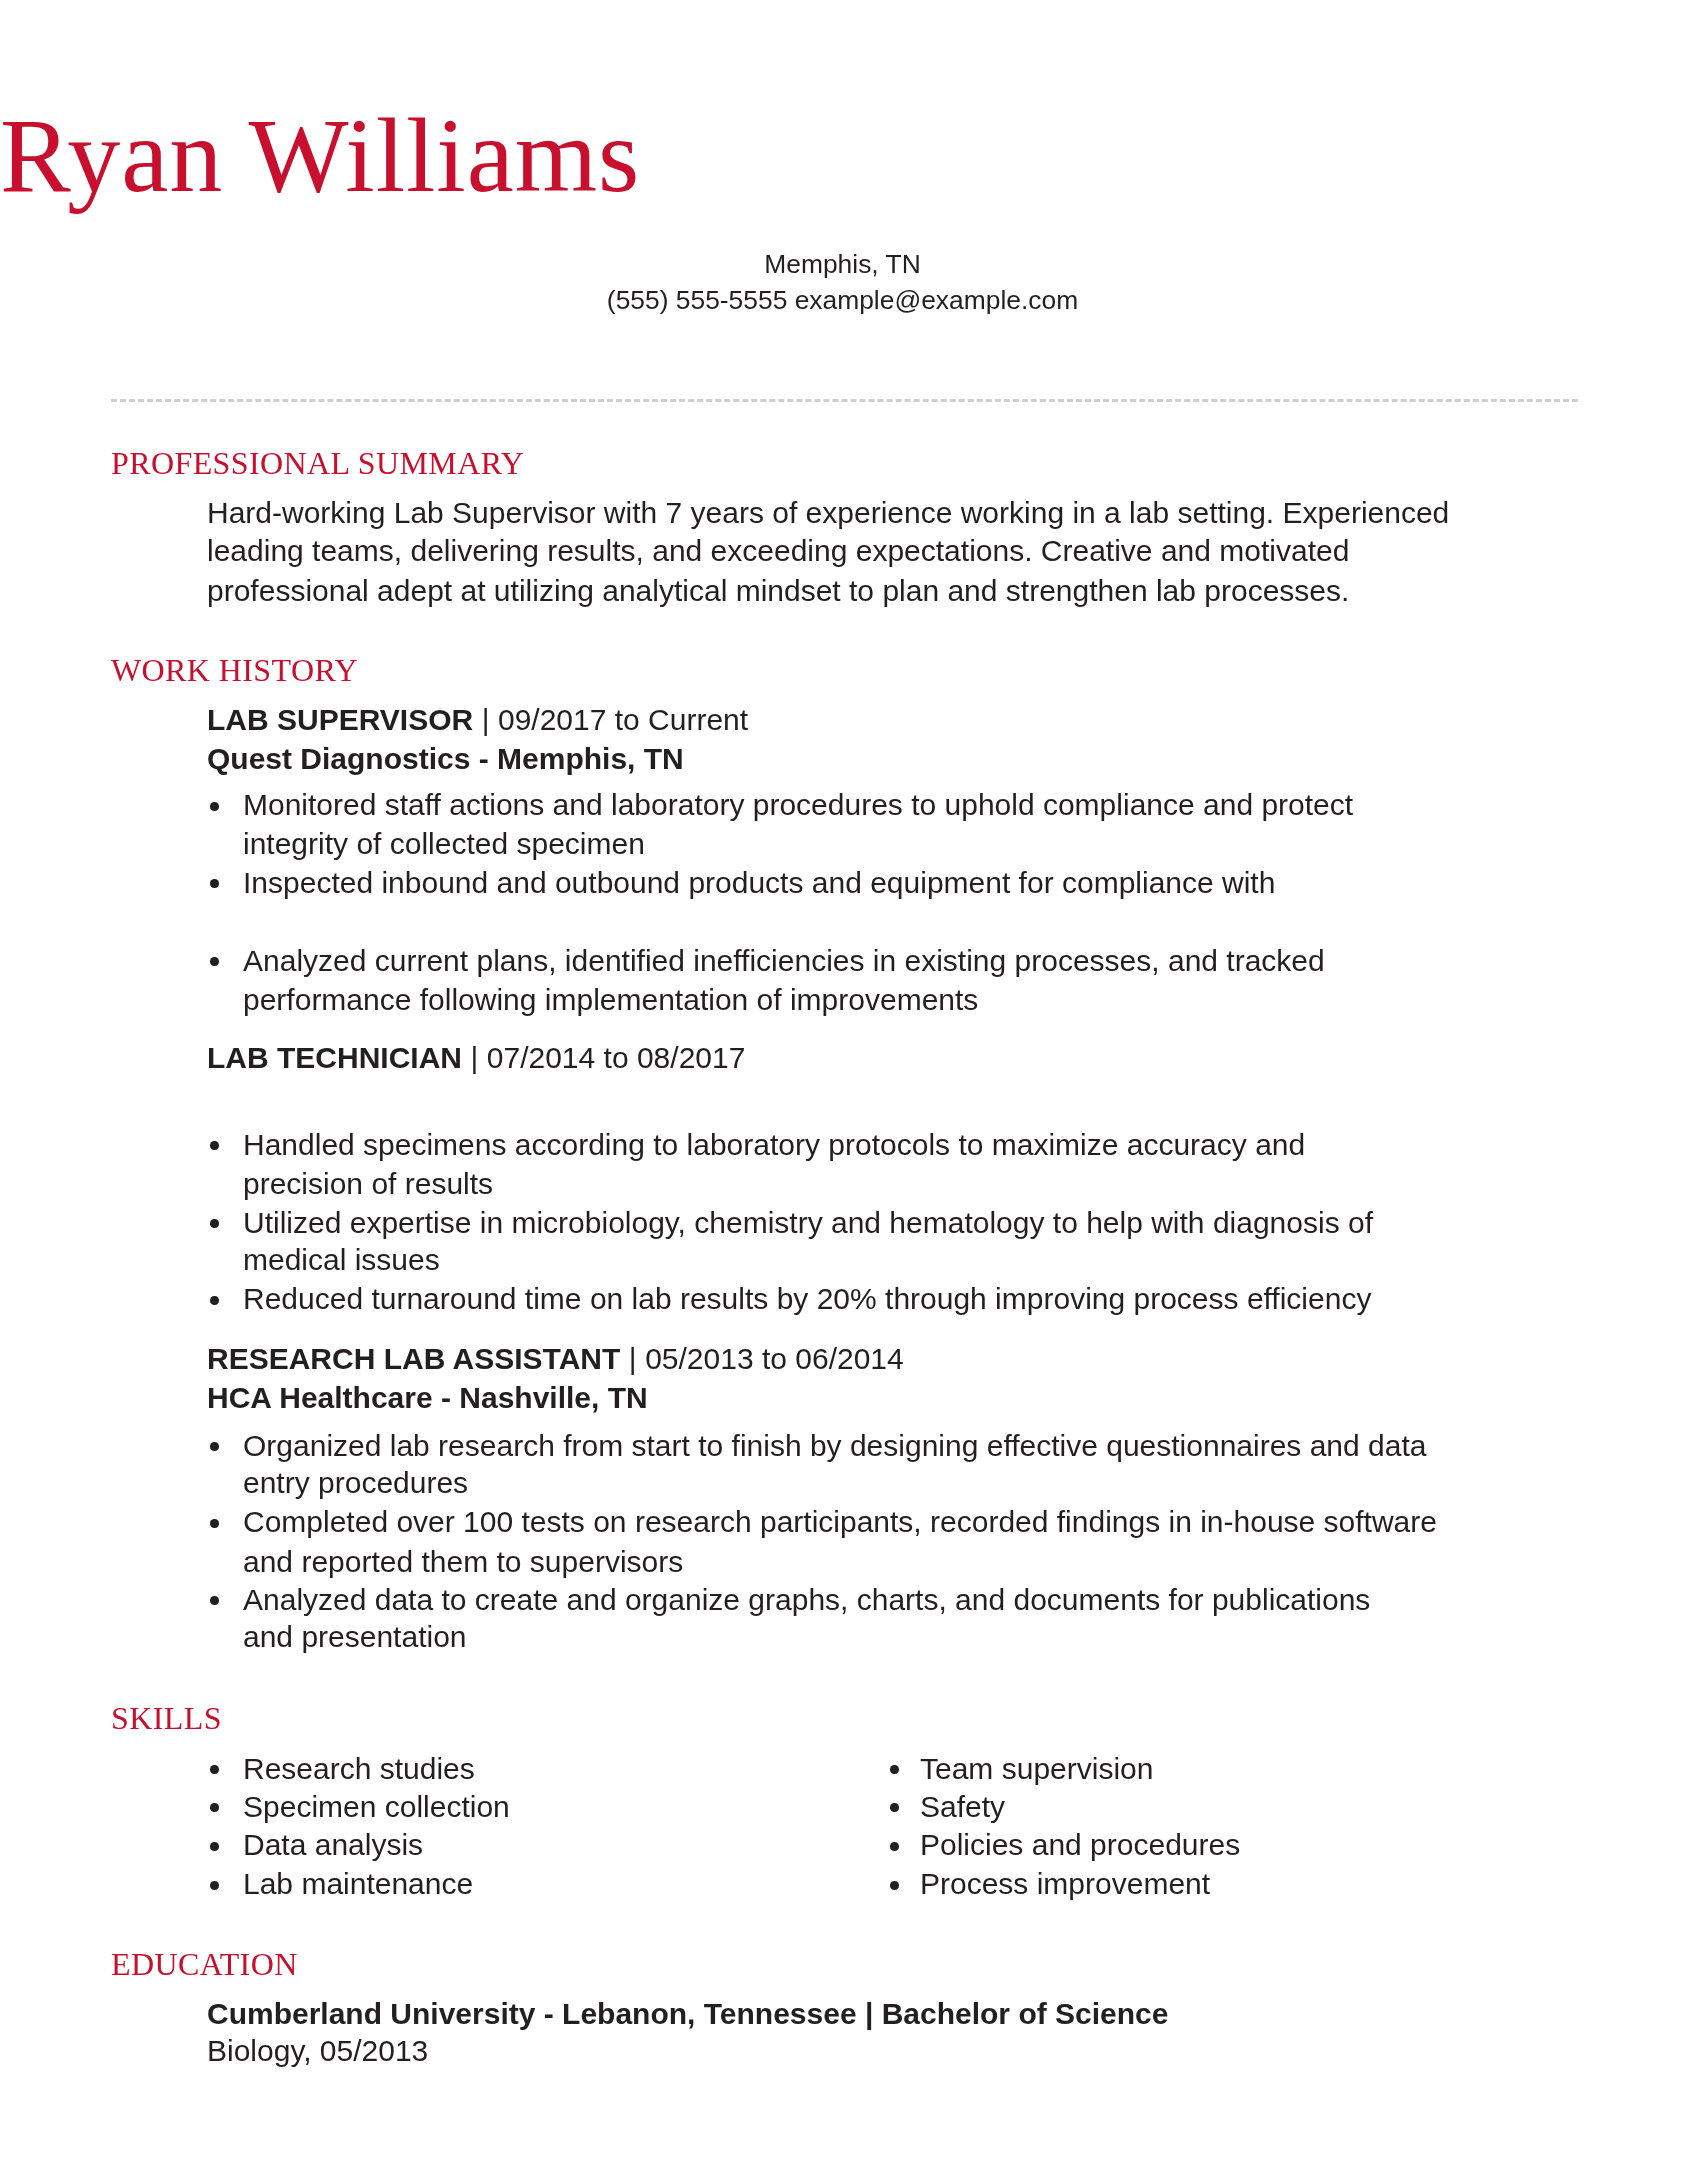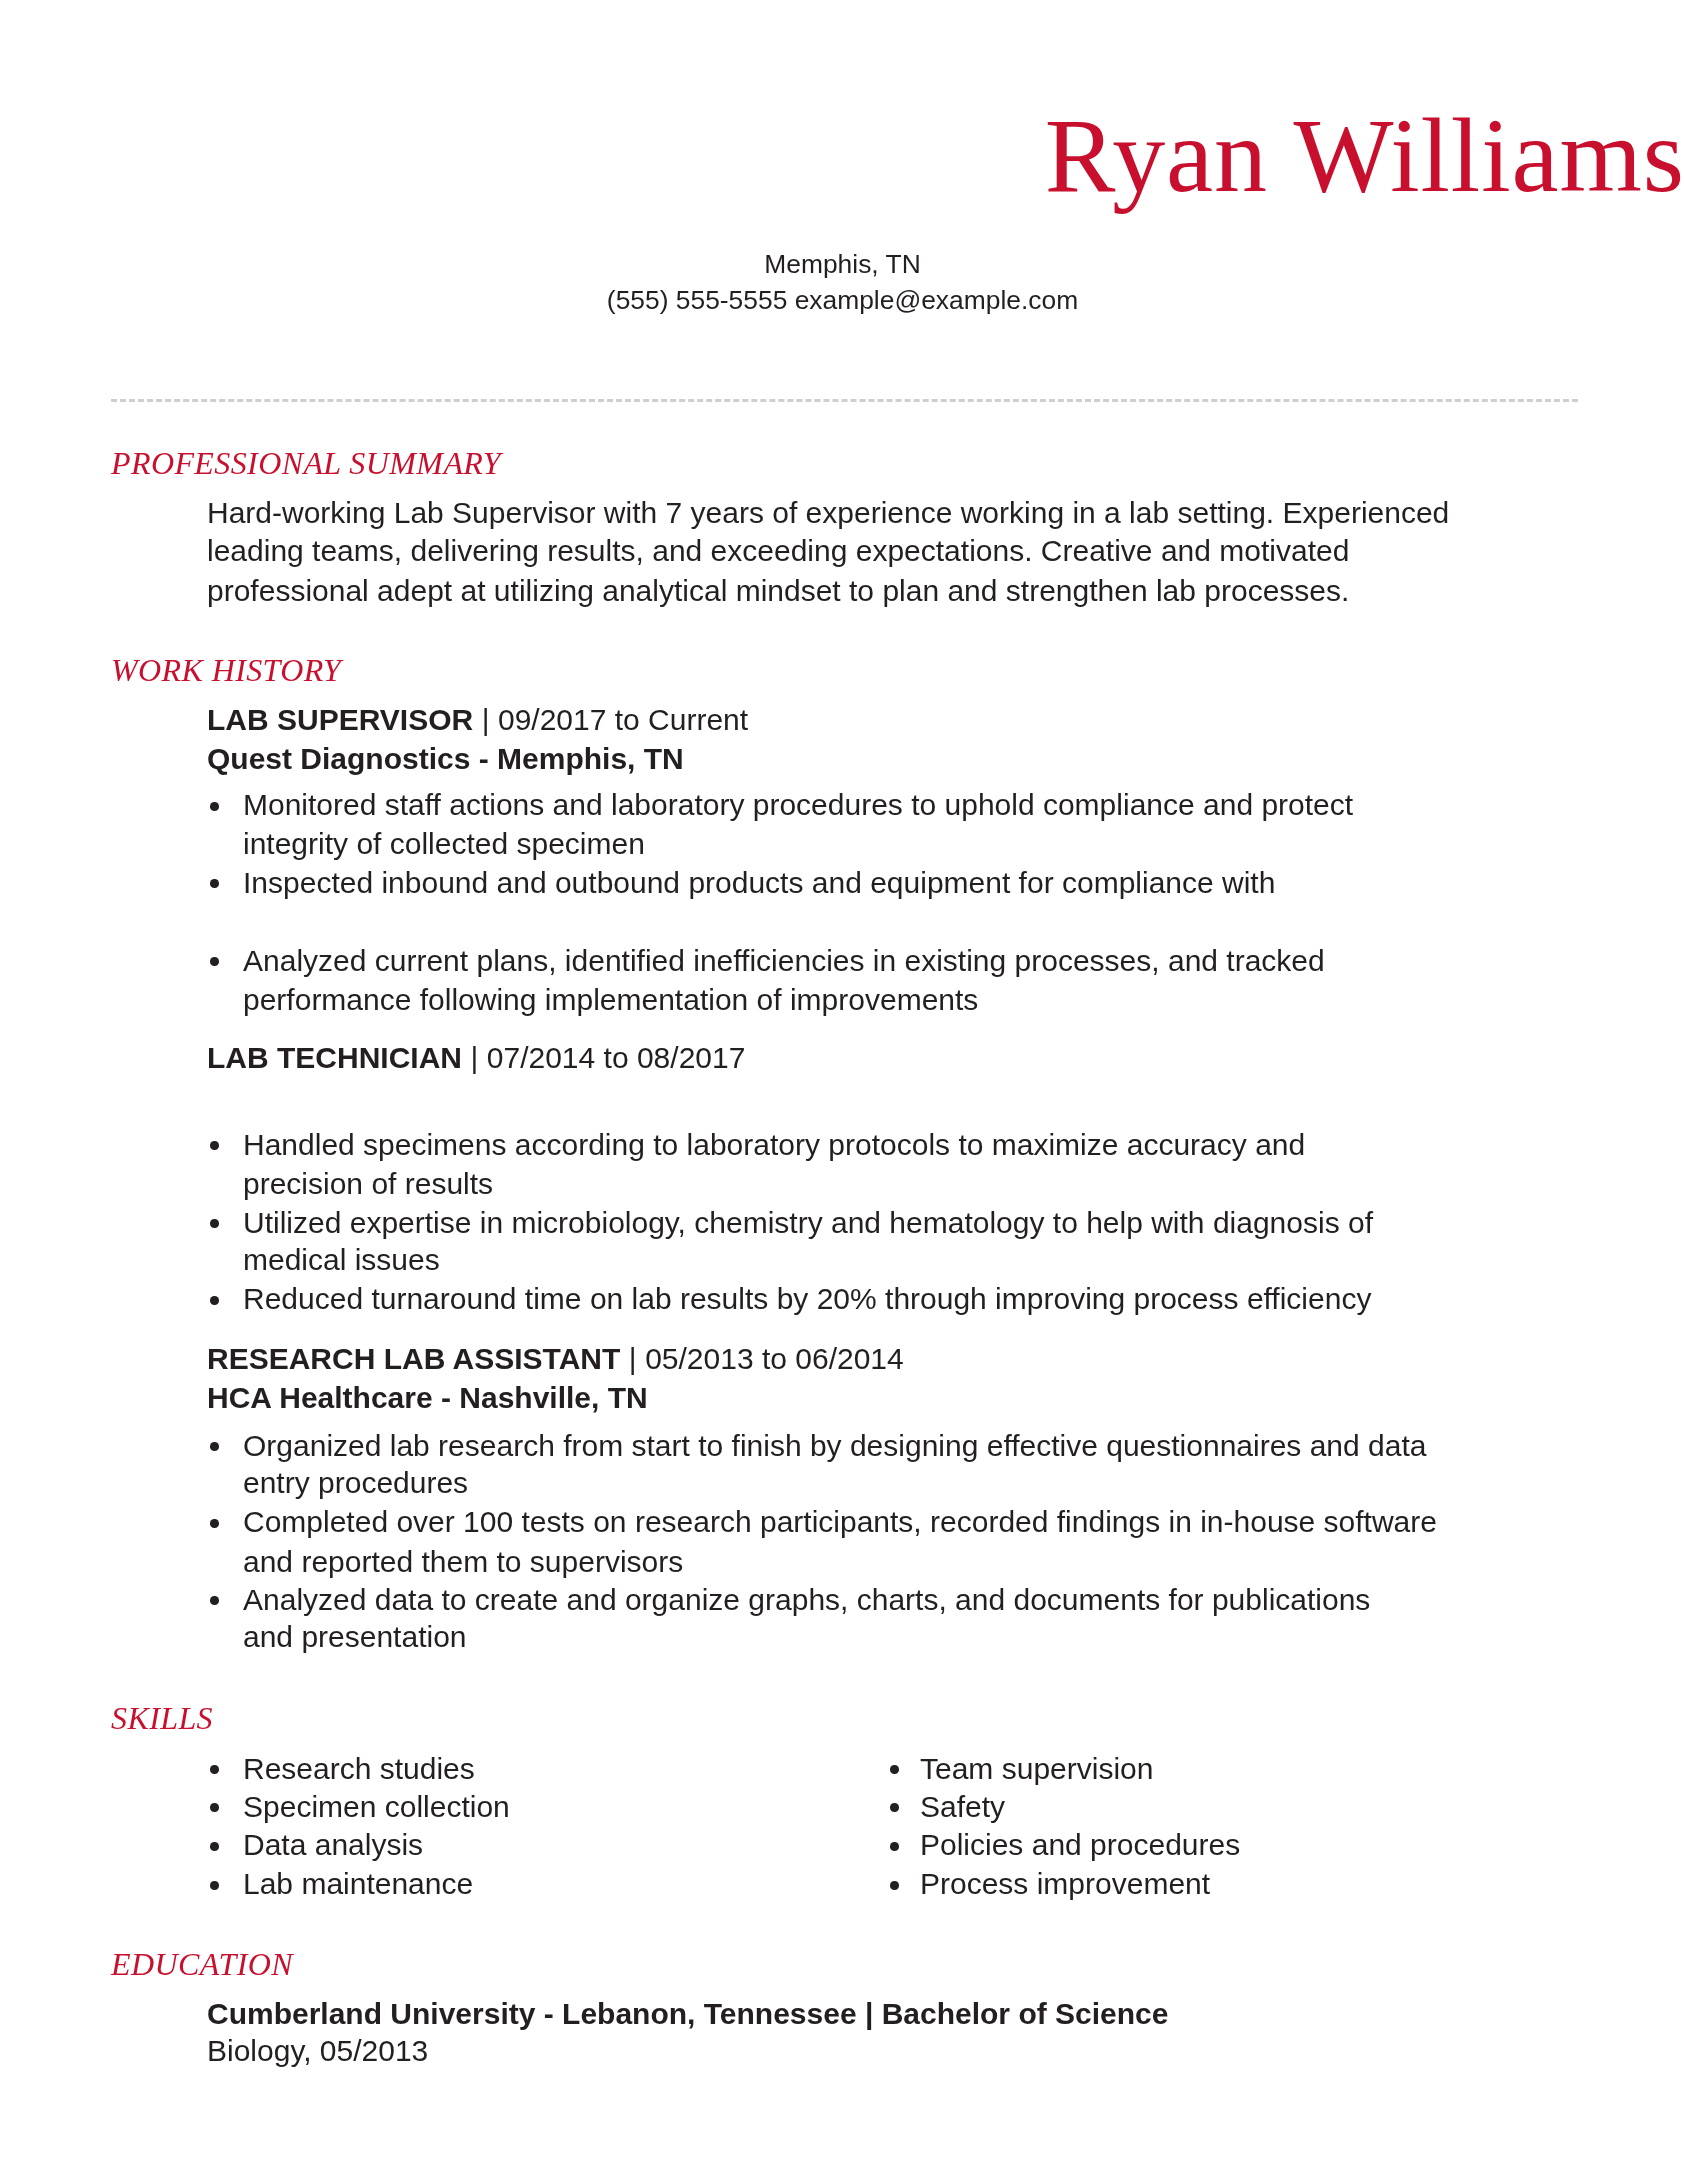--- a/index.html
+++ b/index.html
@@ -1,31 +1,31 @@
 <!DOCTYPE html>
 <html style="font-size:13.6px"><head>
 <meta charset="utf-8">
 <style>
   html, body { margin: 0; padding: 0; background: #ffffff; }
   body { width: 1685px; height: 2181px; position: relative; overflow: hidden; color: #231f20; }
   .page { position: absolute; left: 0; top: 0; width: 1685px; height: 2181px; background: #fff; }
   .serif { font-family: "Liberation Serif", "DejaVu Serif", serif; }
   .sans { font-family: "Liberation Sans", "DejaVu Sans", sans-serif; }
 
-  .name { position: absolute; left: 0; width: 1685px; top: 92px; text-align: right;
+  .name { position: absolute; left: 0; width: 1685px; top: 92px; text-align: left;
           font-size: 106px; line-height: 128px; color: #c8102e; letter-spacing: 0.9px; }
   .contact { position: absolute; left: 0; width: 1685px; text-align: center; font-size: 26.4px; line-height: 34px; color: #231f20; }
   .contact.l1 { top: 247px; }
   .contact.l2 { top: 283px; }
 
   .divider { position: absolute; left: 111px; width: 1467px; top: 399px; height: 0;
              border-top: 3.4px dashed #cfcfcf; }
 
   .sec-head { position: absolute; left: 111px; font-size: 32px; line-height: 37px; color: #c8102e;
-              letter-spacing: 0.4px; text-transform: uppercase; font-style: italic; }
+              letter-spacing: 0.4px; text-transform: uppercase; }
 
   .line { position: absolute; left: 207px; font-size: 30px; line-height: 37px; color: #231f20; white-space: nowrap; }
   .bold { font-weight: bold; }
   .jobline .title { font-weight: bold; }
   .jobline .sep { font-weight: normal; margin: 0 8.5px; }
   .bul { position: absolute; left: 243px; font-size: 30px; line-height: 37px; color: #231f20; white-space: nowrap; }
   .dot { position: absolute; width: 8.5px; height: 8.5px; border-radius: 50%; background: #231f20; }
 
   .skill { position: absolute; font-size: 30px; line-height: 37px; color: #231f20; white-space: nowrap; }
 </style>

